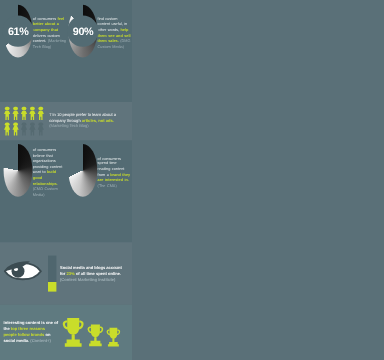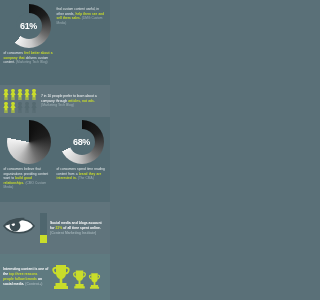--- a/index.html
+++ b/index.html
@@ -11,21 +11,21 @@
   .infographic{width:110px;height:300px;position:relative;}
 
   .band{width:110px;box-sizing:border-box;position:relative;}
   .band-stats-top{background:#536b73;height:85px;padding:4px 3px 0 3px;}
   .band-people{background:#60747c;height:32px;}
   .band-stats-bottom{background:#536b73;height:85px;padding:3px 3px 0 3px;}
   .band-eye{background:#60747c;height:52px;}
   .band-trophy{background:#5f7a80;height:46px;}
 
   .stat-row{display:flex;gap:2px;}
-  .stat-col{width:52px;display:flex;flex-direction:column;align-items:center;}
+  .stat-col{width:52px;display:flex;flex-direction:row;align-items:center;}
 
   .donut{position:relative;width:44px;height:44px;border-radius:50%;}
   .donut .ring{position:absolute;inset:0;border-radius:50%;}
   .donut .hole{
     position:absolute;left:50%;top:50%;transform:translate(-50%,-50%);
     width:26px;height:26px;border-radius:50%;background:#536b73;
     display:flex;align-items:center;justify-content:center;
   }
   .donut .pct{
     font-size:9px;font-weight:bold;color:#ffffff;letter-spacing:-0.3px;
@@ -90,20 +90,26 @@
         </div>
         <div class="caption">
           <span>of consumers</span>
           <span class="hl">feel better about a company that</span>
           <span>delivers custom content.</span>
           <span class="src">(Marketing Tech Blog)</span>
         </div>
       </div>
 
       <div class="stat-col">
+        <div class="donut">
+          <div class="ring" id="ring1" style="background: conic-gradient(rgb(13, 13, 13) 0deg, rgb(29, 29, 29) 81deg, rgb(110, 110, 110) 178.2deg, rgb(201, 201, 201) 252.72deg, rgb(244, 244, 244) 324deg, rgb(83, 107, 115) 324deg, rgb(83, 107, 115) 360deg);"></div>
+          <div class="hole">
+            <span class="pct">90%</span>
+          </div>
+        </div>
         <div class="caption">
           <span>find custom content useful, in other words,</span>
           <span class="hl">help them see and sell them sales.</span>
           <span class="src">(DMG Custom Media)</span>
         </div>
       </div>
 
     </div>
   </div>
 
@@ -169,23 +175,20 @@
         <div class="caption">
           <span>of consumers believe that organizations providing content want to</span>
           <span class="hl">build good relationships.</span>
           <span class="src">(CMO Custom Media)</span>
         </div>
       </div>
 
       <div class="stat-col">
         <div class="donut">
           <div class="ring" id="ring3" style="background: conic-gradient(rgb(13, 13, 13) 0deg, rgb(29, 29, 29) 61.2deg, rgb(110, 110, 110) 134.64deg, rgb(201, 201, 201) 190.944deg, rgb(244, 244, 244) 244.8deg, rgb(83, 107, 115) 244.8deg, rgb(83, 107, 115) 360deg);"></div>
-          <div class="hole">
-            <span class="pct">68%</span>
-          </div>
         </div>
         <div class="caption">
           <span>of consumers spend time reading content from a</span>
           <span class="hl">brand they are interested in.</span>
           <span class="src">(The CMA)</span>
         </div>
       </div>
 
     </div>
   </div>

